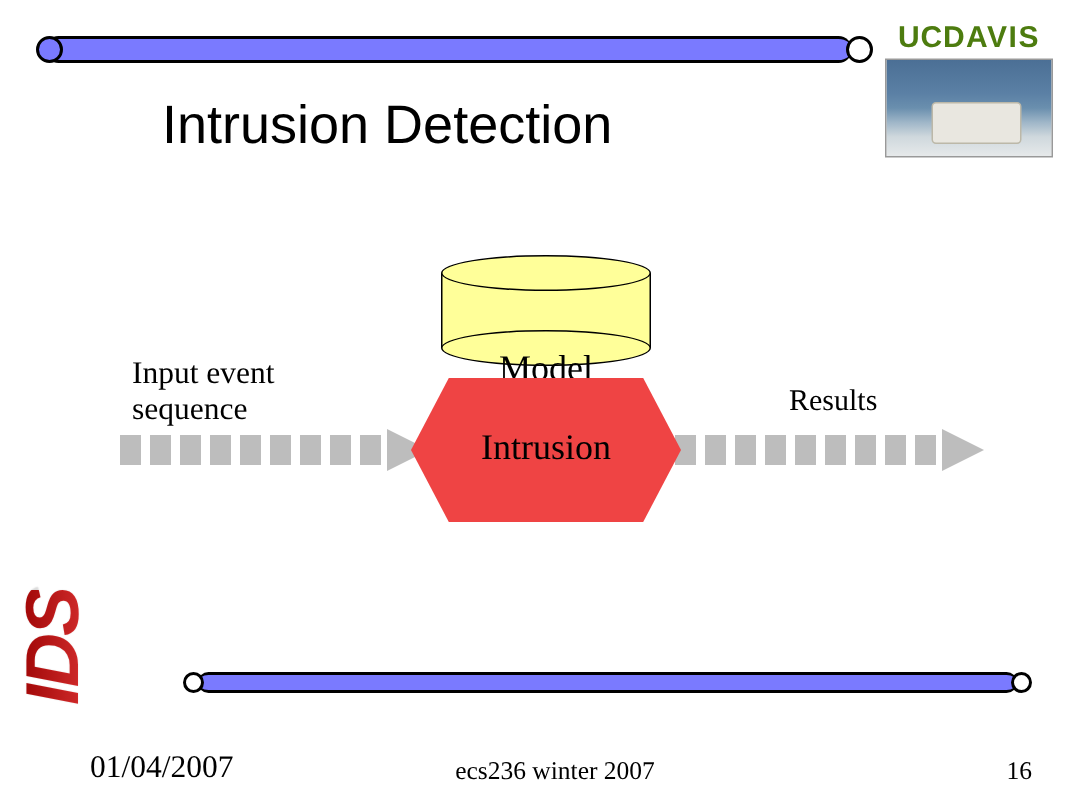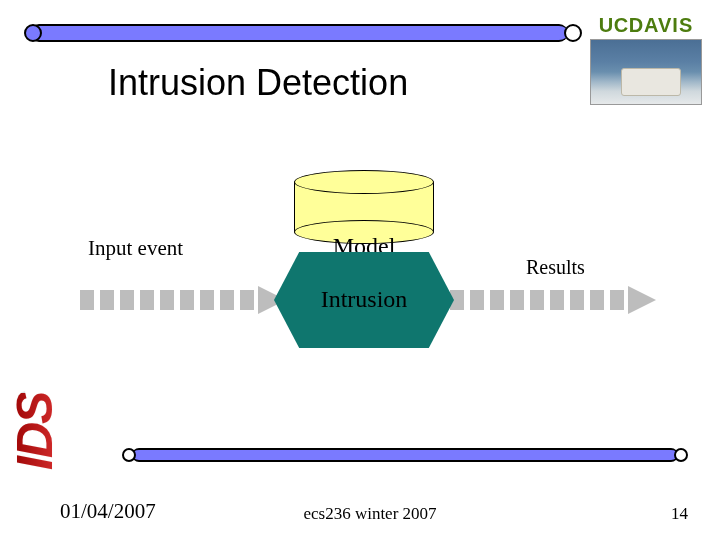--- a/index.html
+++ b/index.html
@@ -125,21 +125,21 @@
   .arrow-right { left: 430px; top: 286px; width: 226px; }
 
   
   .hex-wrap {
     position:absolute;
     left: 274px; top: 252px;
     width: 180px; height: 96px;
   }
   .hex {
     width:100%; height:100%;
-    background:#0f766e;
+    background:#ef4444;
     clip-path: polygon(14% 0, 86% 0, 100% 50%, 86% 100%, 14% 100%, 0 50%);
     display:flex; align-items:center; justify-content:center;
     text-align:center;
     font-size:24px;
     line-height:1.15;
   }
 
   .label-input {
     position:absolute; left: 88px; top: 236px;
     font-size: 21px; line-height:1.15;
@@ -242,29 +242,30 @@
   <div class="hex-wrap">
     <div class="hex">
       <div>
         <span>Intrusion</span><br>
       </div>
     </div>
   </div>
 
   <div class="label-input">
     <span>Input event</span><br>
+    <span>sequence</span>
   </div>
 
   <div class="label-results">Results</div>
 
   <div class="bottombar">
     <div class="bar-body"></div>
     <div class="cap-left"></div>
     <div class="cap-right"></div>
   </div>
 
   <div class="ids">IDS</div>
 
   <div class="footer-date">01/04/2007</div>
   <div class="footer-center">ecs236 winter 2007</div>
-  <div class="footer-num">14</div>
+  <div class="footer-num">16</div>
 
 </div>
 
 </body></html>

